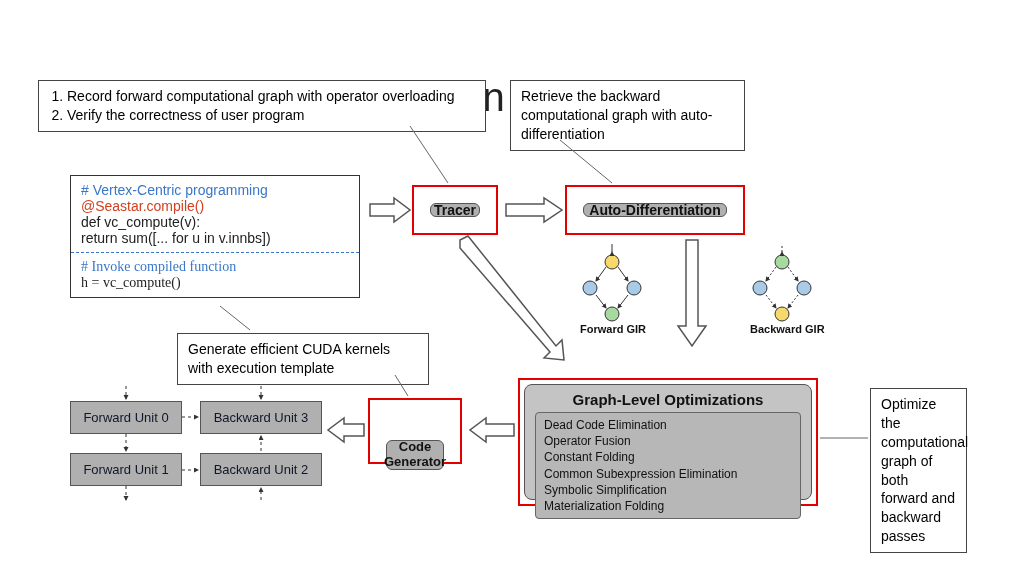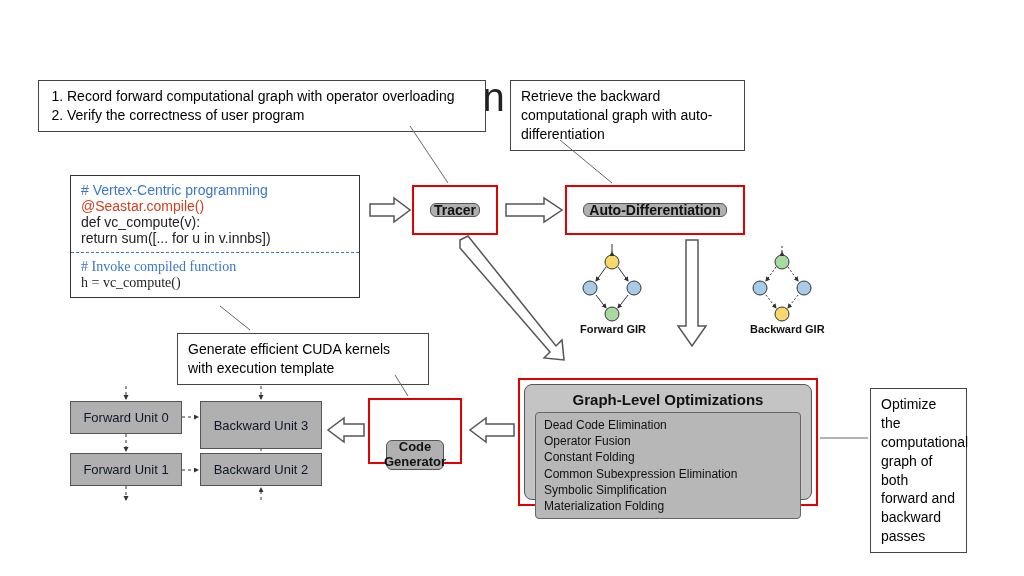--- a/index.html
+++ b/index.html
@@ -152,21 +152,21 @@
       <div>Common Subexpression Elimination</div>
       <div>Symbolic Simplification</div>
       <div>Materialization Folding</div>
     </div>
   </div>
 </div>
 
 <div class="callout" style="left:870px; top:388px; width:97px;">Optimize the computational graph of both forward and backward passes</div>
 
 <div class="unit" style="left:70px; top:401px; width:112px; height:33px;">Forward Unit 0</div>
-<div class="unit" style="left:200px; top:401px; width:122px; height:48px;">Backward Unit 3</div>
+<div class="unit" style="left:200px; top:401px; width:122px; height:33px;">Backward Unit 3</div>
 <div class="unit" style="left:70px; top:453px; width:112px; height:33px;">Forward Unit 1</div>
 <div class="unit" style="left:200px; top:453px; width:122px; height:33px;">Backward Unit 2</div>
 
 <svg class="overlay" width="1024" height="576">
   <defs>
     <marker id="arr" markerWidth="8" markerHeight="8" refX="6" refY="3" orient="auto">
       <path d="M0,0 L6,3 L0,6 Z" fill="#444"></path>
     </marker>
     <marker id="arr-sm" markerWidth="6" markerHeight="6" refX="4" refY="2.5" orient="auto">
       <path d="M0,0 L5,2.5 L0,5 Z" fill="#333"></path>

